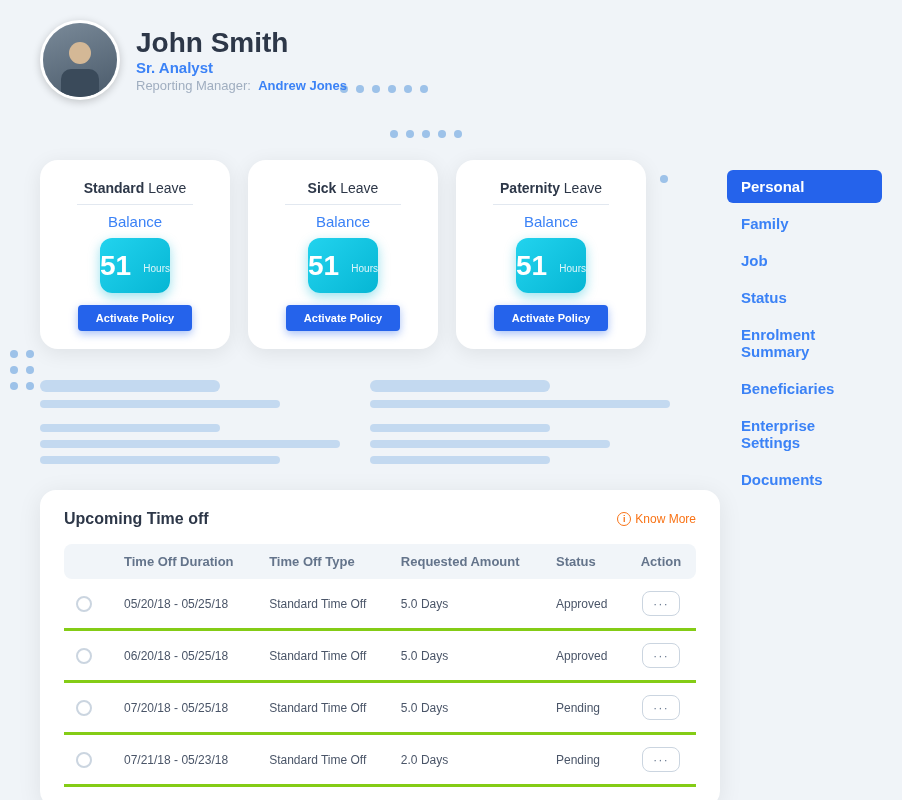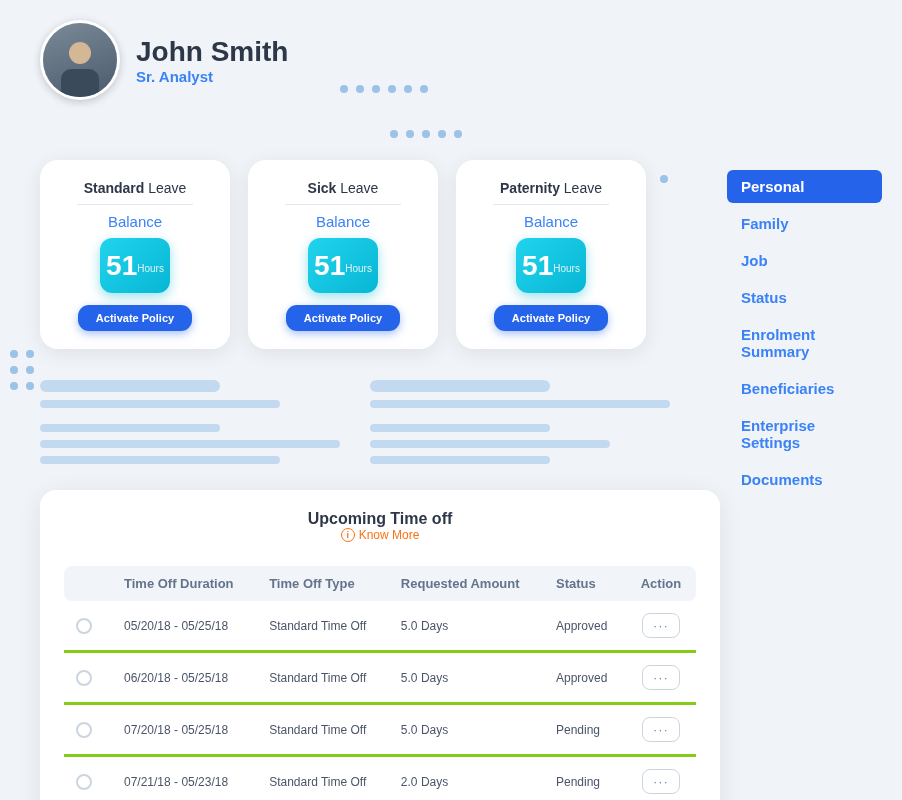--- a/index.html
+++ b/index.html
@@ -162,40 +162,40 @@
       color: #3b82f6;
       font-weight: 500;
     }
     .leave-balance-box {
       background: linear-gradient(135deg, #22d3ee 0%, #06b6d4 100%);
       border-radius: 12px;
       width: 70px;
       height: 55px;
       display: flex;
       align-items: center;
-      justify-content: center;
+      justify-content: space-between;
       box-shadow: 0 4px 12px rgba(6,182,212,0.4);
     }
     .leave-balance-number {
       font-size: 28px;
       font-weight: 800;
       color: #fff;
       line-height: 1;
     }
     .leave-balance-hours {
       font-size: 10px;
       color: rgba(255,255,255,0.85);
       font-weight: 500;
       margin-top: 6px;
     }
     .activate-btn {
       background: #2563eb;
       color: #fff;
       border: none;
-      border-radius: 11px;
+      border-radius: 4px;
       padding: 7px 18px;
       font-size: 11px;
       font-weight: 600;
       cursor: pointer;
       margin-top: 4px;
       box-shadow: 0 3px 8px rgba(37,99,235,0.4);
     }
 
     
     .skeleton-area {
@@ -230,22 +230,21 @@
       width: 680px;
       background: #fff;
       border-radius: 16px;
       box-shadow: 0 4px 24px rgba(0,0,0,0.08);
       padding: 20px 24px;
     }
     .timeoff-header {
       display: flex;
       align-items: center;
       justify-content: space-between;
-      margin-bottom: 24px;
-      flex-direction: column;
+      margin-bottom: 16px;
     }
     .timeoff-title {
       font-size: 16px;
       font-weight: 700;
       color: #2d3748;
     }
     .know-more-link {
       display: flex;
       align-items: center;
       gap: 4px;
@@ -357,20 +356,24 @@
     <div class="avatar-inner">
       <div class="avatar-person">
         <div class="avatar-head"></div>
         <div class="avatar-body"></div>
       </div>
     </div>
   </div>
   <div class="profile-info">
     <span class="profile-name">John Smith</span>
     <span class="profile-role">Sr. Analyst</span>
+    <span class="profile-manager">
+      <span style="color:#a0aec0;">Reporting Manager:</span>
+      &nbsp;<span style="color:#3b82f6; font-weight:600;">Andrew Jones</span>
+    </span>
   </div>
 </div>
 
 <nav class="sidebar-nav">
   <div class="nav-item active">Personal</div>
   <div class="nav-item">Family</div>
   <div class="nav-item">Job</div>
   <div class="nav-item">Status</div>
   <div class="nav-item">Enrolment Summary</div>
   <div class="nav-item">Beneficiaries</div>

